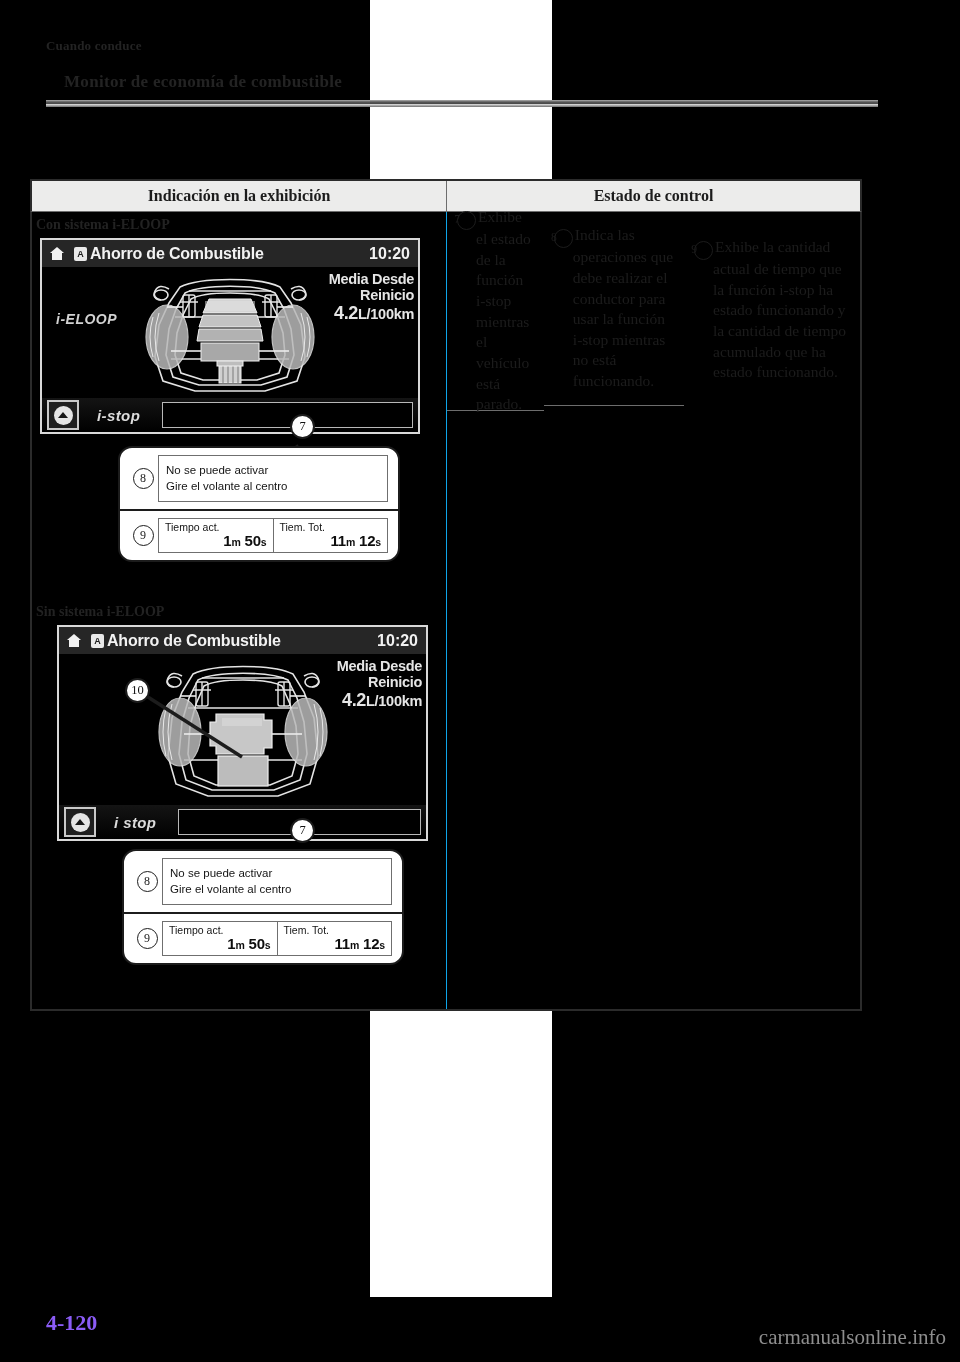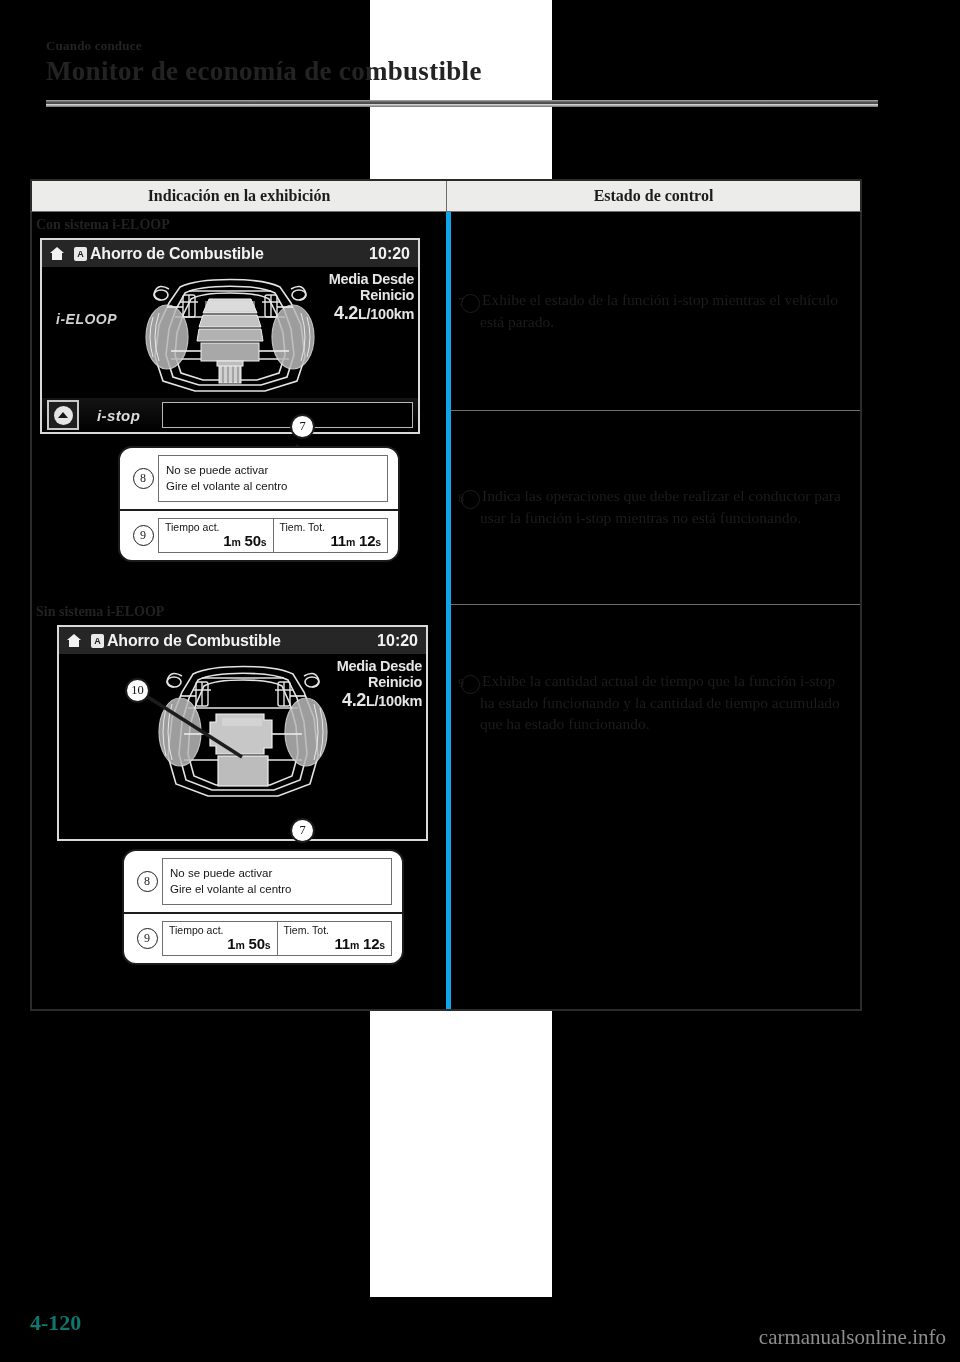--- a/index.html
+++ b/index.html
@@ -48,23 +48,23 @@
     font-weight: bold;
     font-size: 13px;
     color: #232323;
     letter-spacing: .2px;
     margin: 0 0 2px 0;
     filter: blur(.45px);
   }
   .hdr-title {
     font-family: "Liberation Serif", serif;
     font-weight: bold;
-    font-size: 27px;
+    font-size: 17px;
     color: #232323;
-    margin: 0;
+    margin: 18px;
     letter-spacing: .3px;
     filter: blur(.3px);
   }
   .hdr-rule {
     position: absolute;
     left: 46px;
     top: 100px;
     width: 832px;
     height: 6px;
     background: linear-gradient(#7d7d7d, #3a3a3a 40%, #d8d8d8 55%, #6f6f6f);
@@ -101,29 +101,29 @@
   .th-left  { width: 414px; border-right: 1px solid #6d6d6d; }
   .th-right { flex: 1; }
 
   .tbl-body {
     border: 2px solid #2b2b2b;
     border-top: none;
     display: flex;
   }
   .col-left {
     width: 414px;
-    border-right: 5px solid #0ea5e9;
+    border-right: 1px solid #0ea5e9;
     position: relative;
     background: #000;
     height: 797px;
   }
   .col-right {
     flex: 1;
     display: flex;
-    flex-direction: column;
+    flex-direction: row;
     background: #000;
   }
   .cell-right {
     position: relative;
     border-bottom: 1px solid #6d6d6d;
     display: flex;
     align-items: center;
     padding: 0 8px 0 10px;
   }
   .cell-right:last-child { border-bottom: none; }
@@ -395,26 +395,26 @@
     display: flex;
     align-items: center;
     justify-content: center;
     color: #111;
     z-index: 10;
   }
 
   
   .pg-num {
     position: absolute;
-    left: 30px;
+    left: 46px;
     bottom: 26px;
     font-family: "Liberation Serif", serif;
     font-weight: bold;
     font-size: 22px;
-    color: #0f766e;
+    color: #8b5cf6;
     filter: blur(.4px);
     z-index: 6;
   }
   .wmark {
     position: absolute;
     right: 14px;
     bottom: 12px;
     font-family: Liberation Serif, serif;
     font-size: 21px;
     color: #8e8e8e;
@@ -615,20 +615,27 @@
                 </g>
               </svg>
             </div>
 
             <div class="lcd-readout">
               <div>Media Desde</div>
               <div>Reinicio</div>
               <div><span class="v">4.2</span><span>L/100km</span></div>
             </div>
 
+            <div class="lcd-foot">
+              <div class="foot-btn">
+                  <span class="chev"></span>
+                </div>
+              <div class="foot-label">i stop</div>
+              <div class="foot-field"></div>
+            </div>
           </div>
         </div>
 
         <svg class="lead" style="left:0; top:440px; width:414px; height:120px;">
           <path d="M108 40 L210 105" stroke="#1c1c1c" stroke-width="3.5" fill="none"></path>
         </svg>
         <div class="cnum-float" style="left:93px; top:466px;">10</div>
 
         <svg class="lead" style="left:0; top:600px; width:414px; height:60px;">
           <path d="M266 38 L240 58 M272 40 L248 60" stroke="#1c1c1c" stroke-width="2" fill="none"></path>

